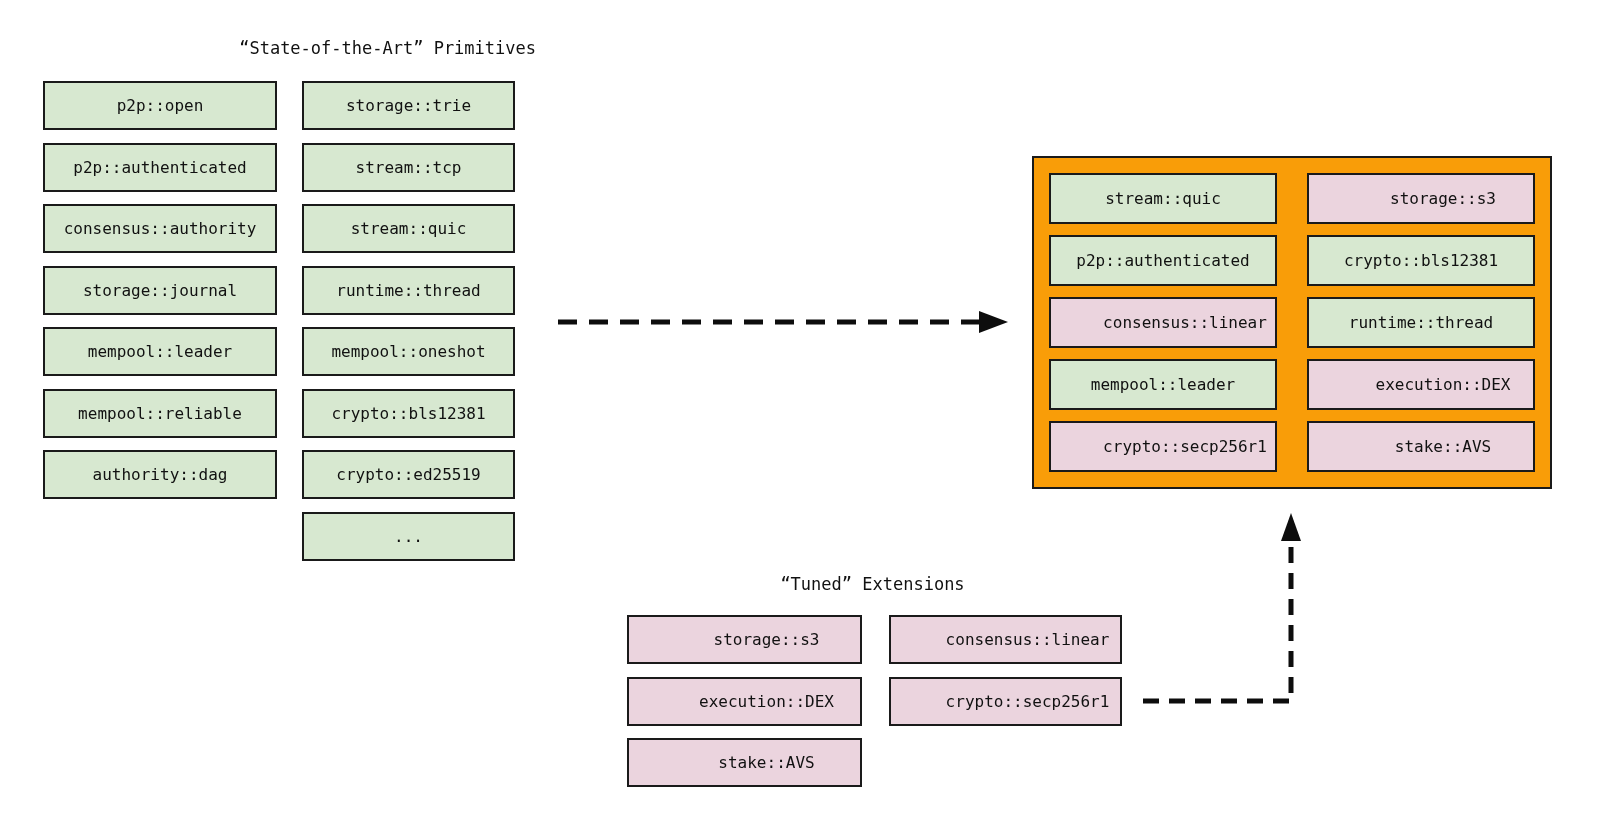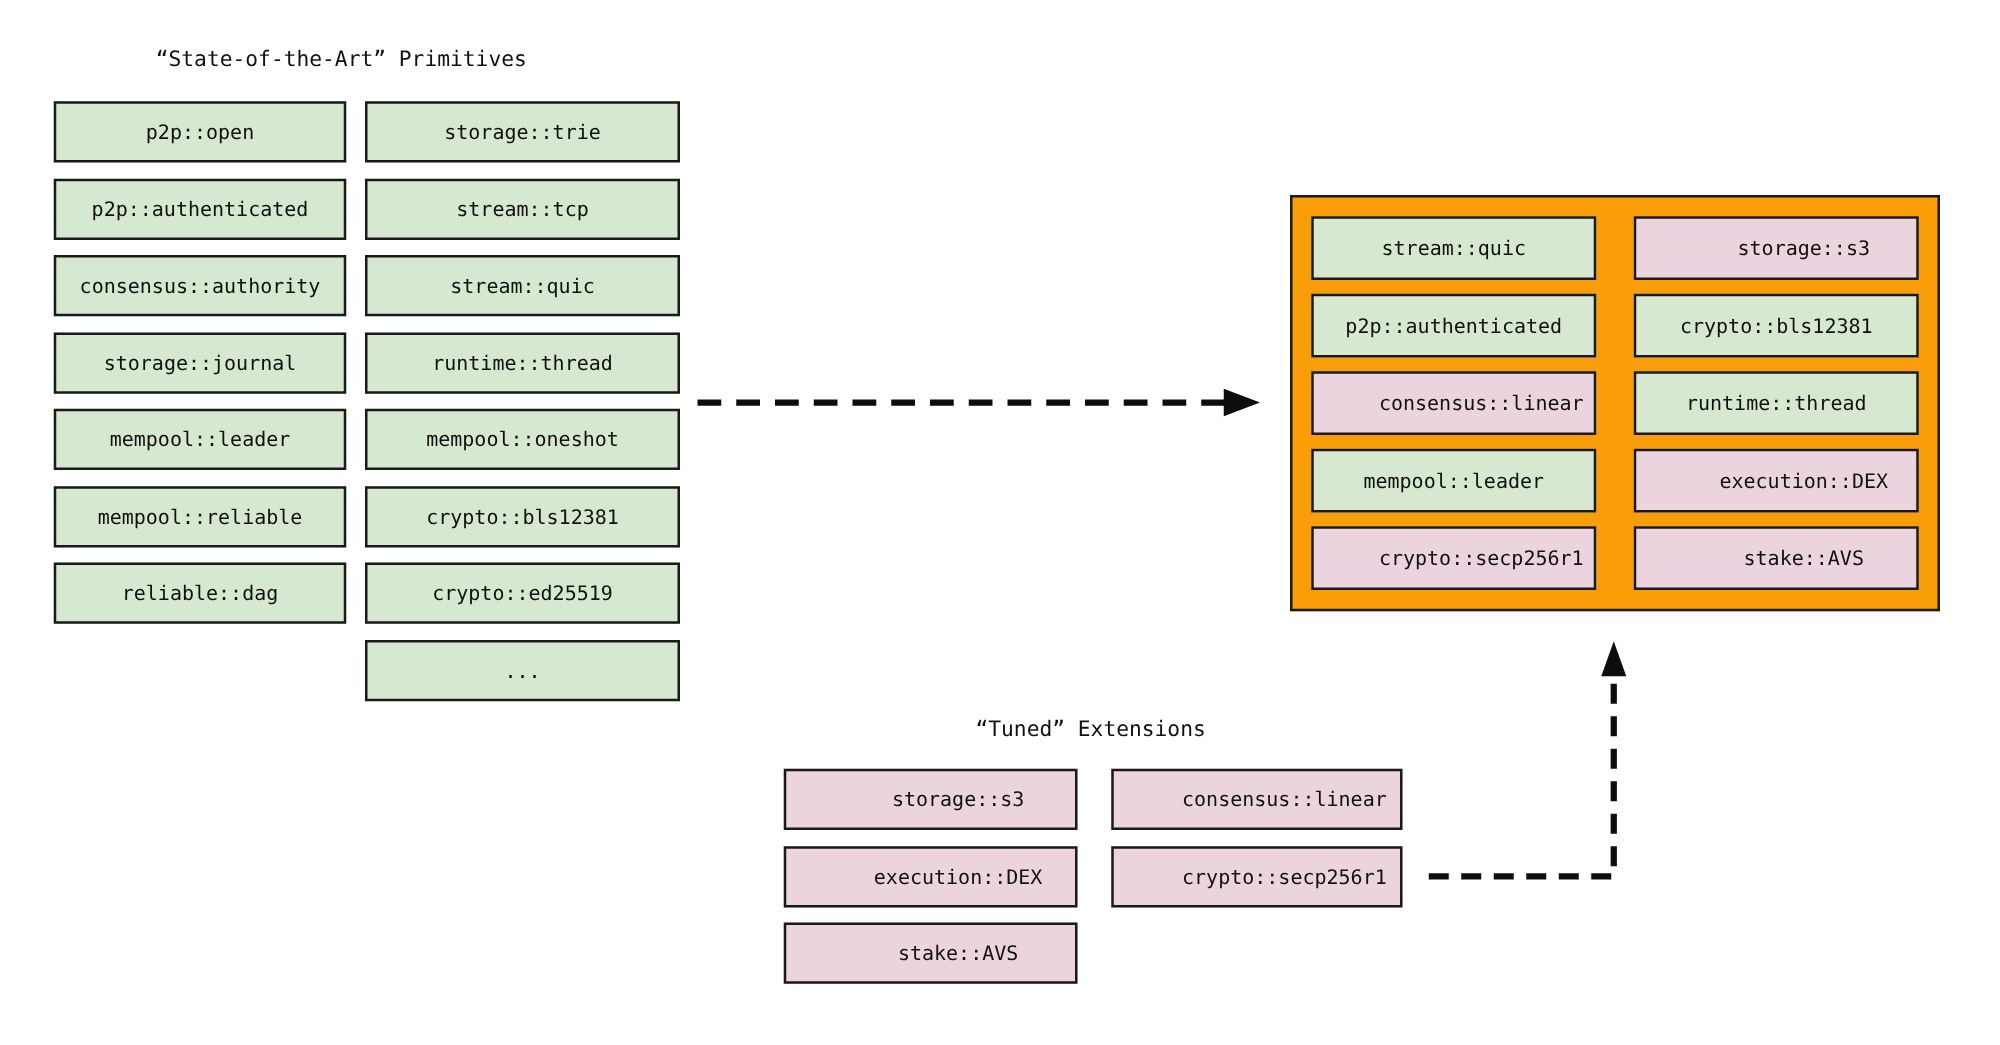--- a/index.html
+++ b/index.html
@@ -25,38 +25,38 @@
     pointer-events: none;
   }
   .section-title {
     position: absolute;
     text-align: center;
     font-size: 17px;
     line-height: 22px;
     color: #111111;
     white-space: nowrap;
   }
-  .title-primitives { left: 23px;   top: 37px;  width: 500px; }
+  .title-primitives { left: 36px;   top: 37px;  width: 500px; text-align: right; }
   .title-app        { left: 1032px; top: 112px; width: 520px; }
   .title-ext        { left: 627px;  top: 573px; width: 491px; }
 
   .cols {
     position: absolute;
     display: flex;
   }
-  .primitives-cols { left: 43px;  top: 81px;  gap: 15px; }
+  .primitives-cols { left: 43px;  top: 81px;  gap: 25px; }
   .ext-cols        { left: 627px; top: 615px; gap: 27px; }
 
   .col {
     display: flex;
     flex-direction: column;
     gap: 12.5px;
   }
   .col-w234 { width: 234px; }
-  .col-w226 { width: 252px; }
+  .col-w226 { width: 213px; }
   .col-w235 { width: 235px; }
   .col-w233 { width: 233px; }
 
   .box {
     box-sizing: border-box;
     height: 49px;
     border: 2px solid var(--border);
     display: flex;
     align-items: center;
     justify-content: center;
@@ -108,21 +108,21 @@
 
   <div class="section-title title-primitives">“State-of-the-Art” Primitives</div>
   <div class="cols primitives-cols">
     <div class="col col-w234">
         <div class="box primitive">p2p::open</div>
         <div class="box primitive">p2p::authenticated</div>
         <div class="box primitive">consensus::authority</div>
         <div class="box primitive">storage::journal</div>
         <div class="box primitive">mempool::leader</div>
         <div class="box primitive">mempool::reliable</div>
-        <div class="box primitive">reliable::dag</div>
+        <div class="box primitive">authority::dag</div>
       </div>
     <div class="col col-w226">
         <div class="box primitive">storage::trie</div>
         <div class="box primitive">stream::tcp</div>
         <div class="box primitive">stream::quic</div>
         <div class="box primitive">runtime::thread</div>
         <div class="box primitive">mempool::oneshot</div>
         <div class="box primitive">crypto::bls12381</div>
         <div class="box primitive">crypto::ed25519</div>
         <div class="box primitive">...</div>

